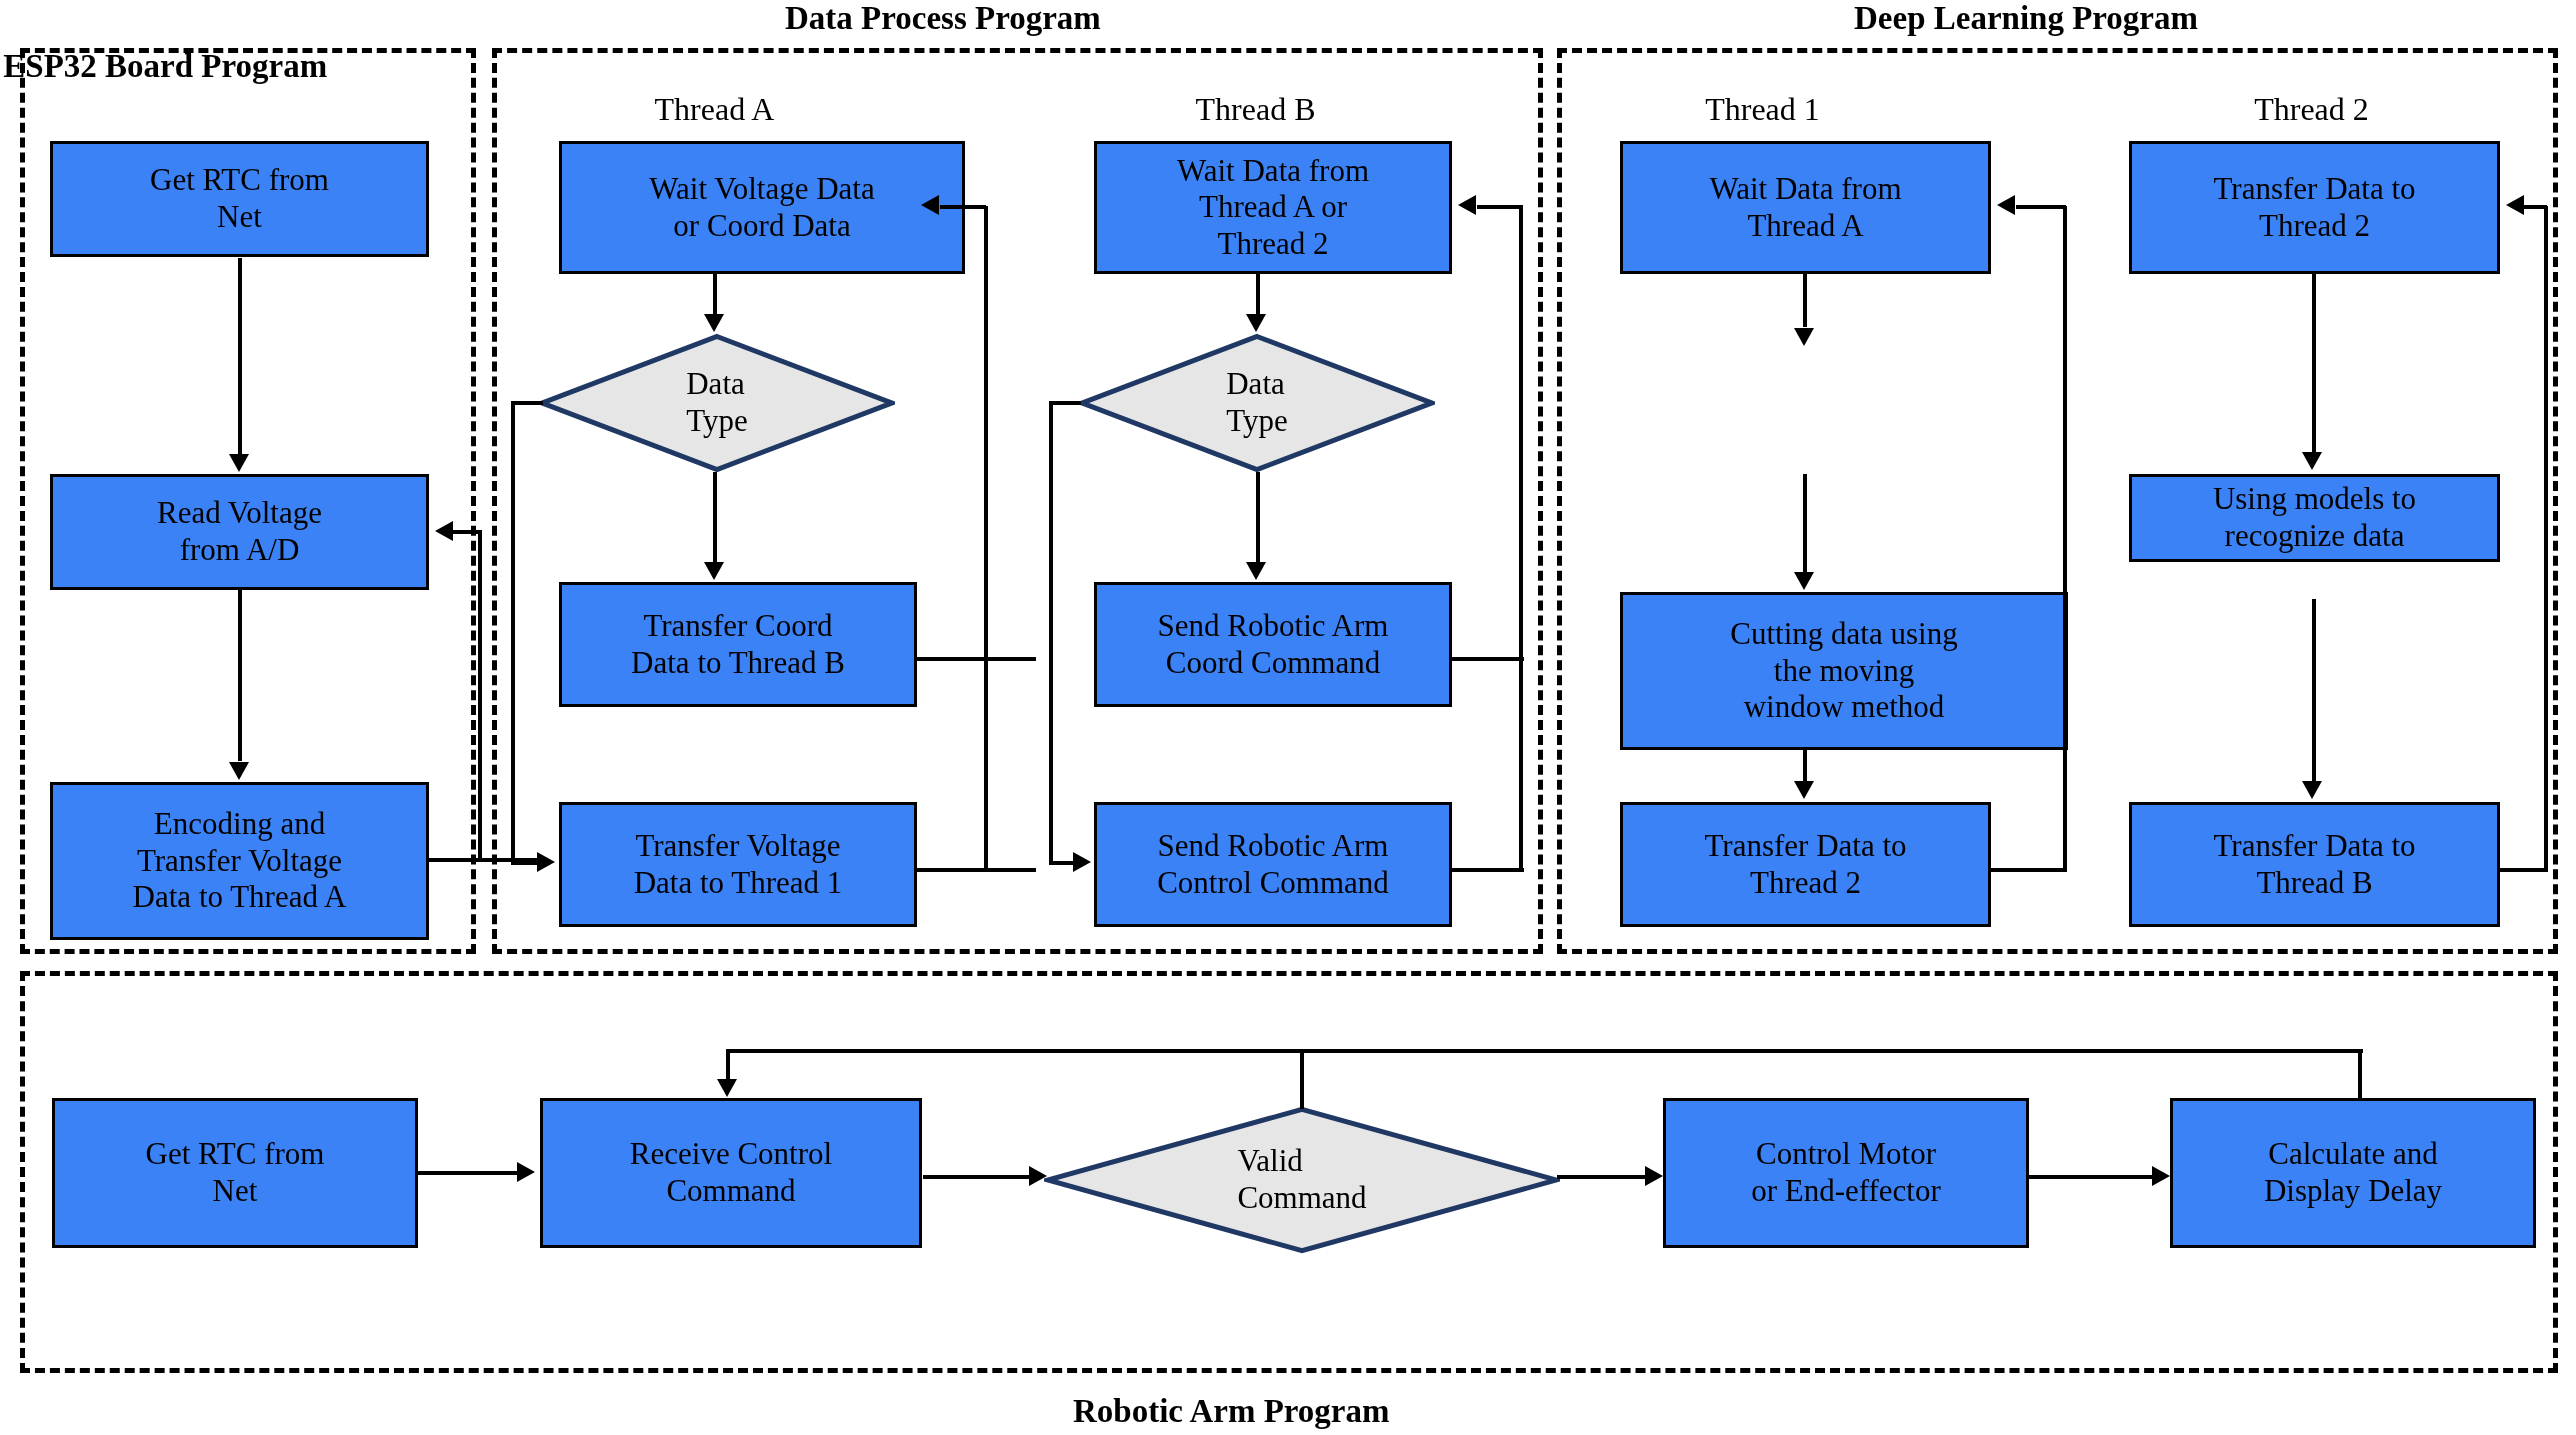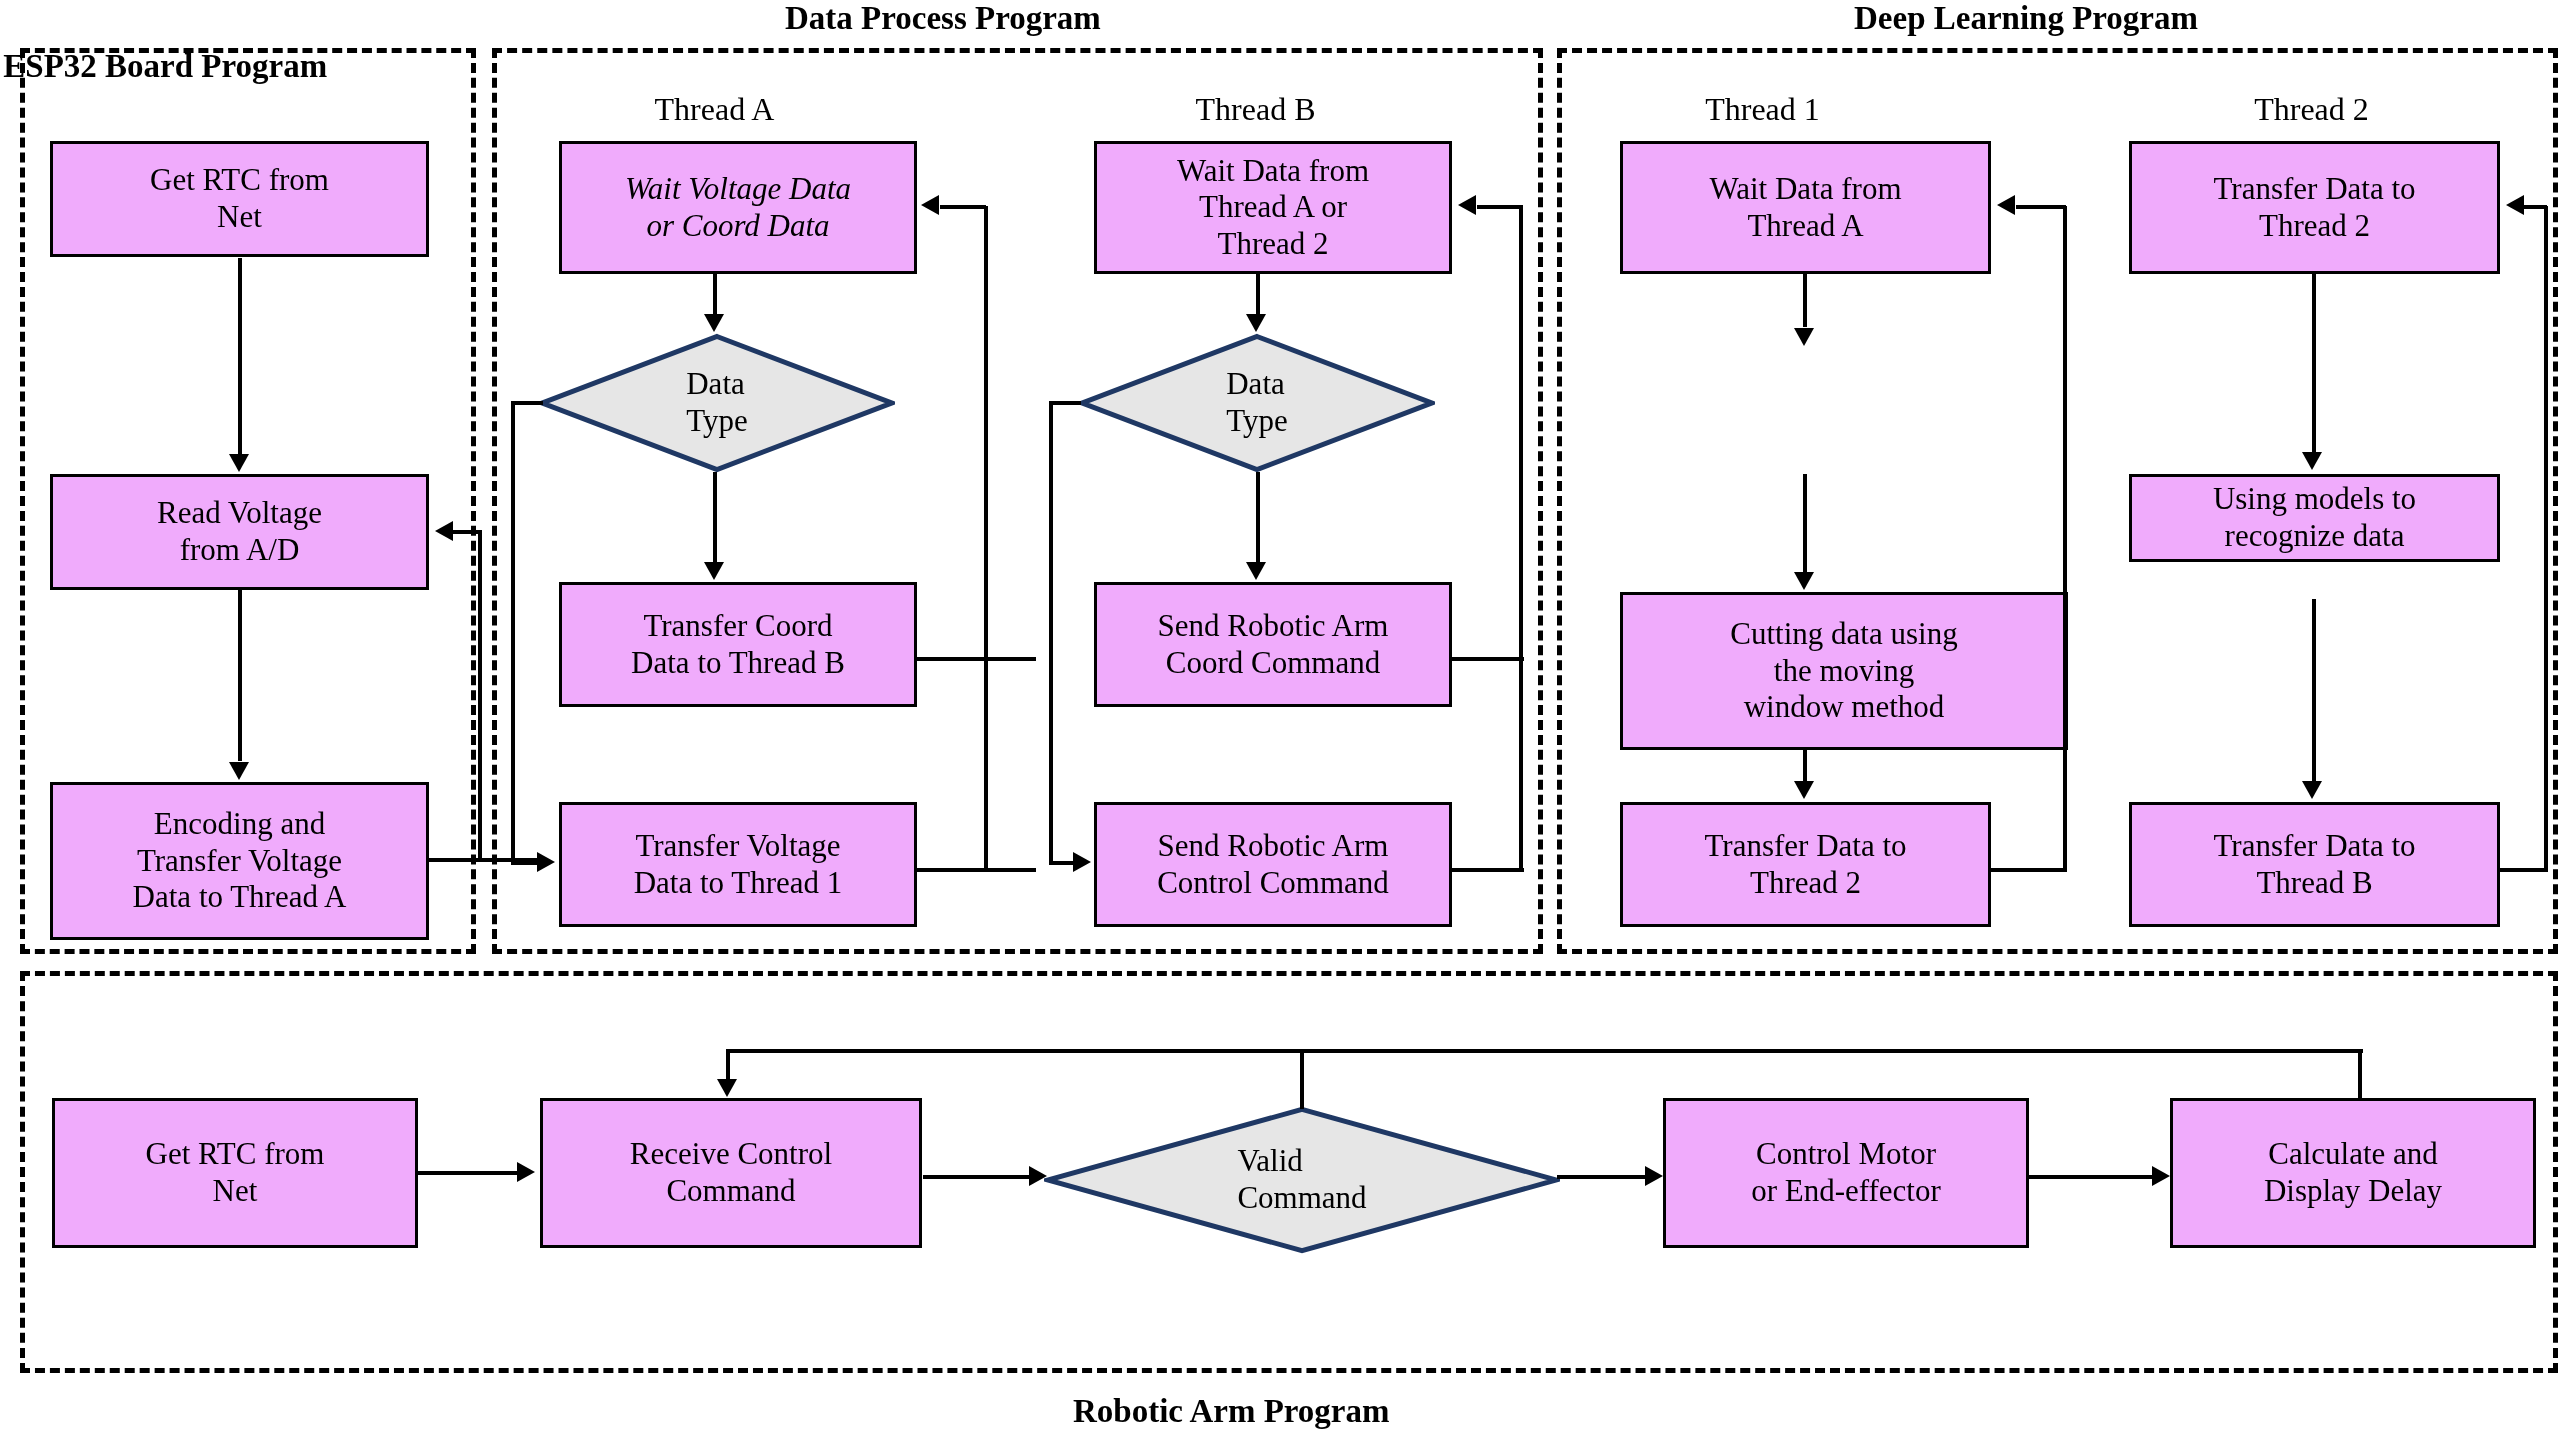--- a/index.html
+++ b/index.html
@@ -35,21 +35,21 @@
     position:absolute;
     font-size:32px;
     line-height:1;
     white-space:nowrap;
     text-align:center;
   }
   
   .node{
     position:absolute;
     box-sizing:border-box;
-    background:#f0abfc;
+    background:#3b82f6;
     border:3.3px solid #000;
     display:flex;
     align-items:center;
     justify-content:center;
     text-align:center;
     font-size:31px;
     line-height:1.18;
     padding:19px 5px;
     white-space:pre-line;
   }
@@ -112,21 +112,21 @@
   <div class="arr arr-d" style="left:229px; top:762px;"></div>
 
   <div class="h" style="left:429px; top:858px; width:53px;"></div>
   <div class="v" style="left:478px; top:532px; height:328px;"></div>
   <div class="h" style="left:453px; top:530px; width:29px;"></div>
   <div class="arr arr-l" style="left:435px; top:521px;"></div>
 
   <div class="h" style="left:429px; top:858px; width:116px;"></div>
   <div class="v" style="left:541px; top:858px; height:0px;"></div>
 
-  <div class="node" style="left:559px; top:141px; width:358px; height:133px;font-style:italic;">Wait Voltage Data
+  <div class="node" style="left:559px; top:141px; width:406px; height:133px;">Wait Voltage Data
 or Coord Data</div>
 
   <div class="diamond" style="left:539px; top:333px; width:356px; height:140px;">
     <svg width="356" height="140" viewBox="0 0 428 168">
       <polygon points="214,4 424,84 214,164 4,84" fill="#e6e6e6" stroke="#1F3864" stroke-width="6"></polygon>
     </svg>
     <span class="dtext">Data
 Type</span>
   </div>
 

